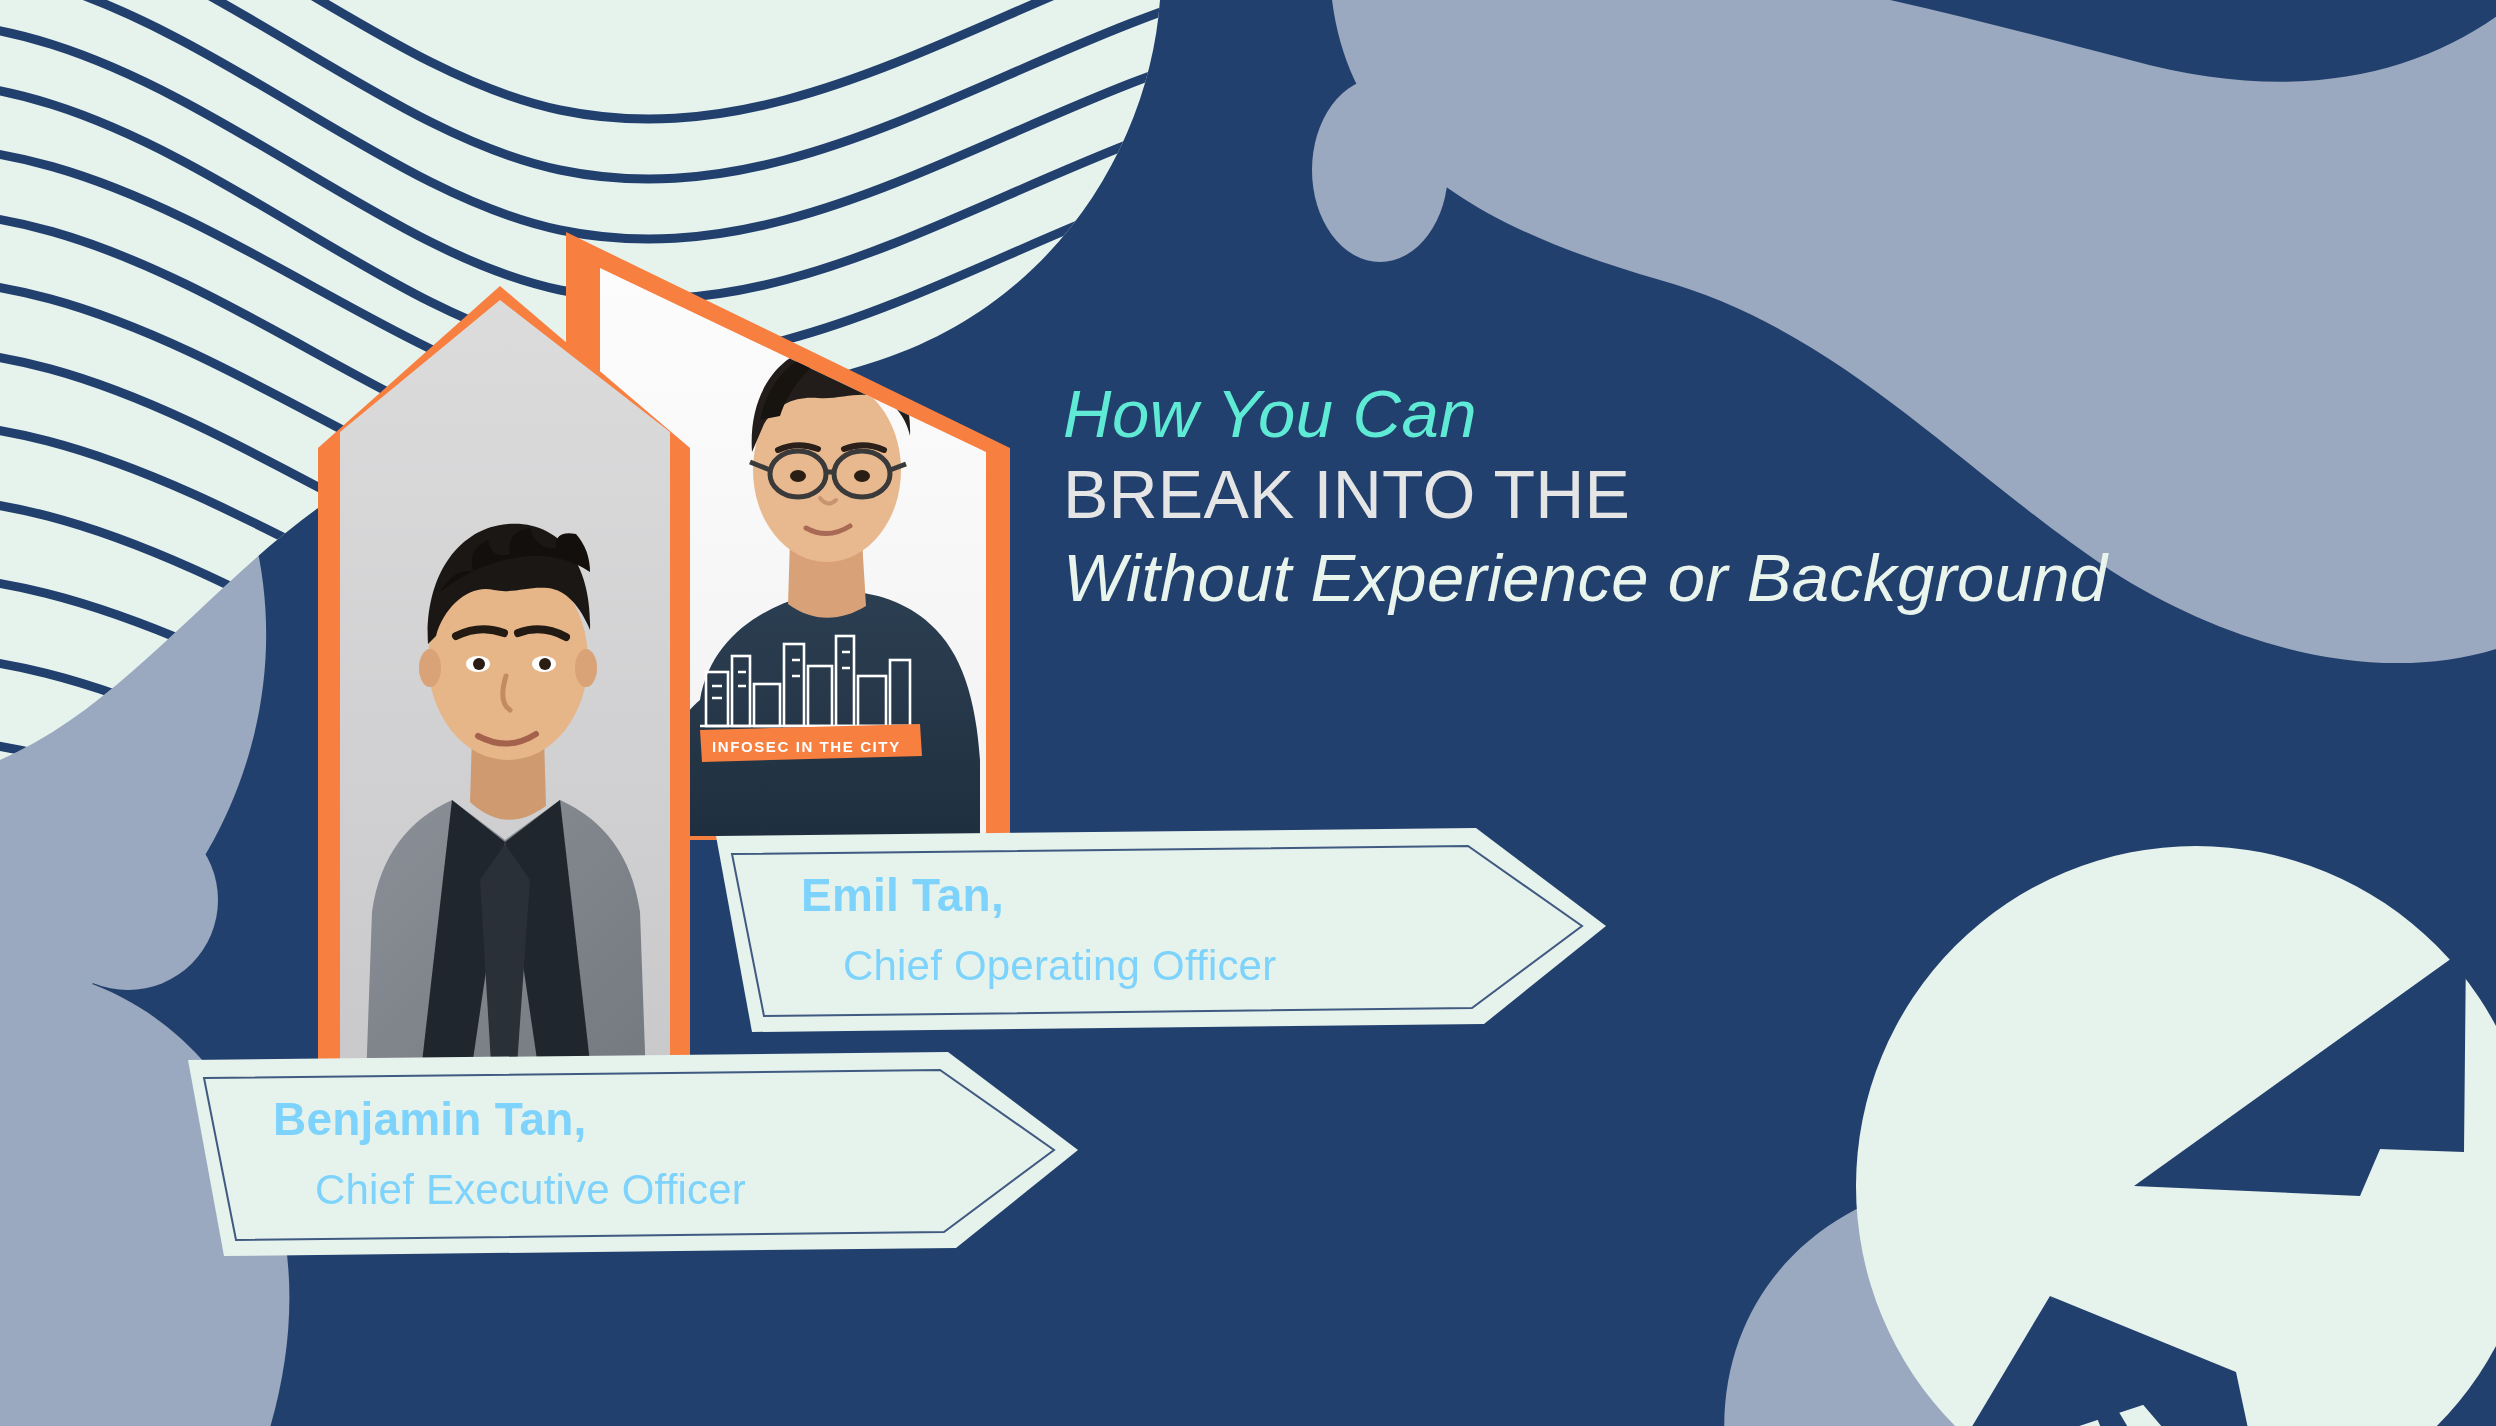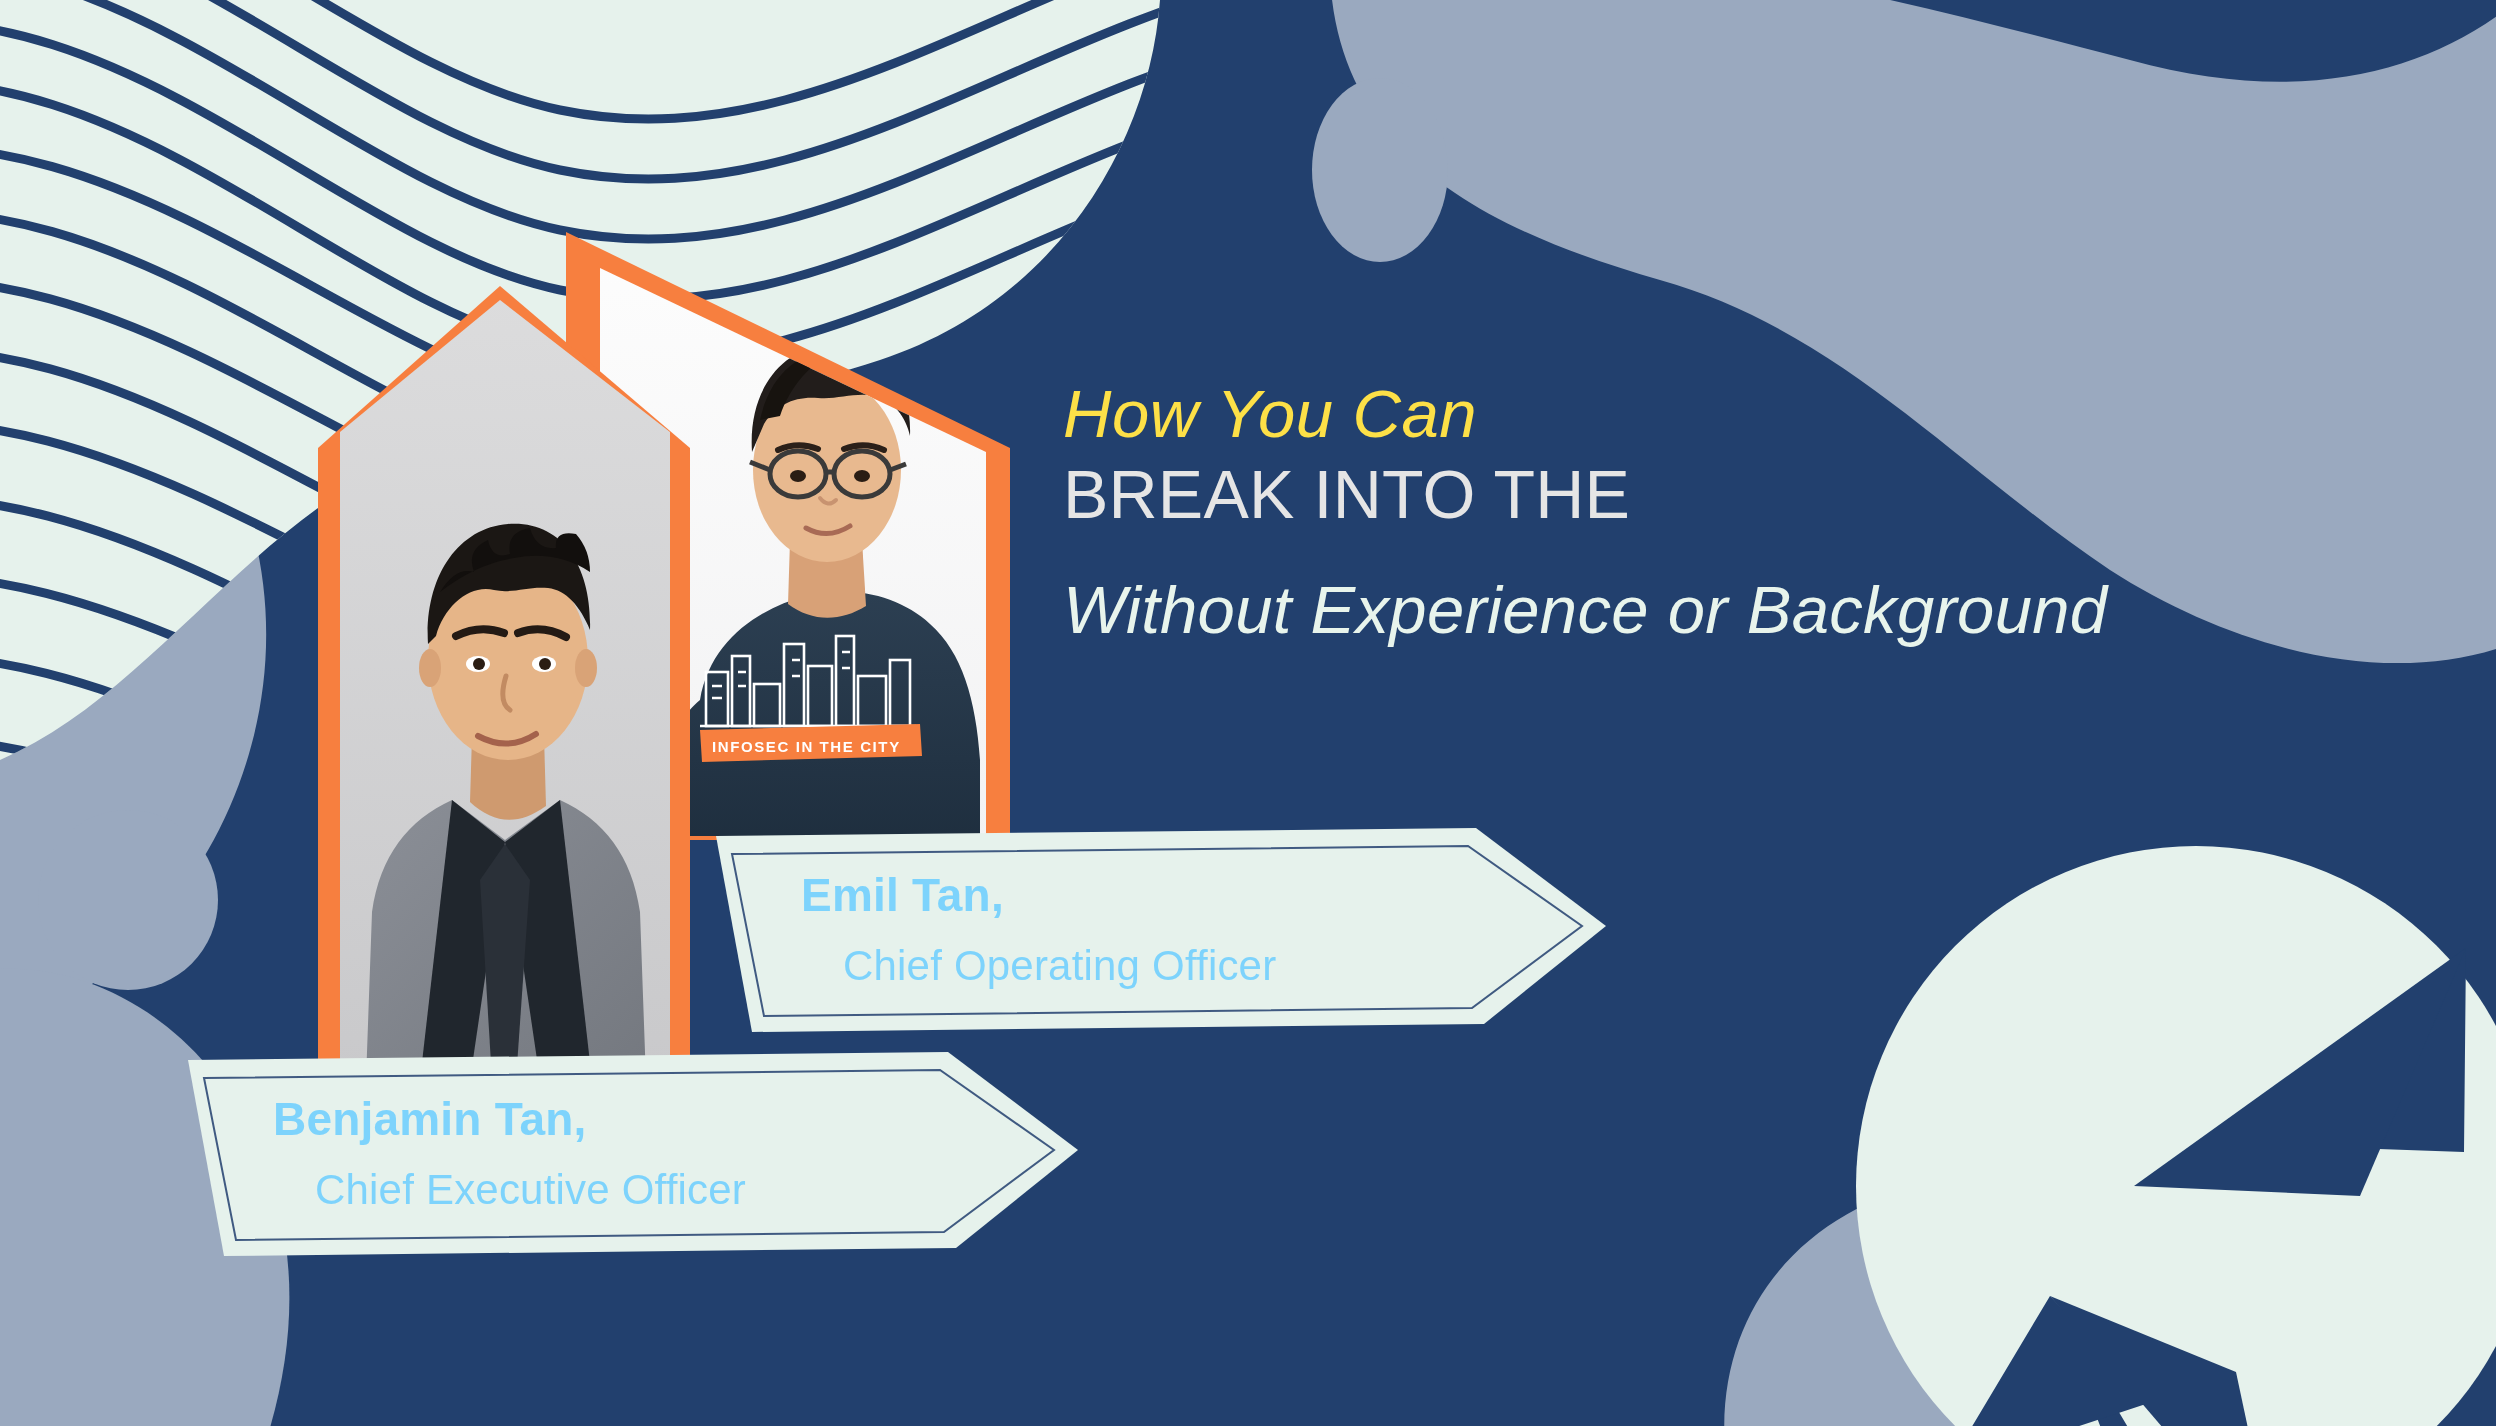--- a/index.html
+++ b/index.html
@@ -16,31 +16,31 @@
   
   .headline {
     position:absolute; left:1063px; top:380px;
     width:1380px;
     line-height:1.0;
   }
   .hl-line { display:block; white-space:nowrap; }
   .hl-italic {
     font-style:italic; font-weight:400;
     font-size:67px; letter-spacing:0.5px;
-    color:#fde047; padding-bottom:13px;
+    color:#5eead4; padding-bottom:13px;
   }
   .hl-bold {
     font-weight:normal; font-size:68px;
     letter-spacing:0.2px; color:#e5e5e5;
     padding-bottom:11px;
   }
   .hl-italic-last {
     font-style:italic; font-weight:400;
     font-size:67px; letter-spacing:0.3px;
-    color:#e8f4ec; padding-top:5px;margin-top:32px;
+    color:#e8f4ec; padding-top:5px;
   }
 
   
   .banner { position:absolute; }
   .banner .btext { position:absolute; color:#7dd3fc; white-space:nowrap; }
   .bname { font-weight:bold; font-size:46px; letter-spacing:0.2px; }
   .brole { font-weight:400; font-size:42px; letter-spacing:0.2px; }
 
   #banner-emil { left:716px; top:828px; width:890px; height:204px; }
   #banner-emil .bname { left:85px;  top:40px; }

